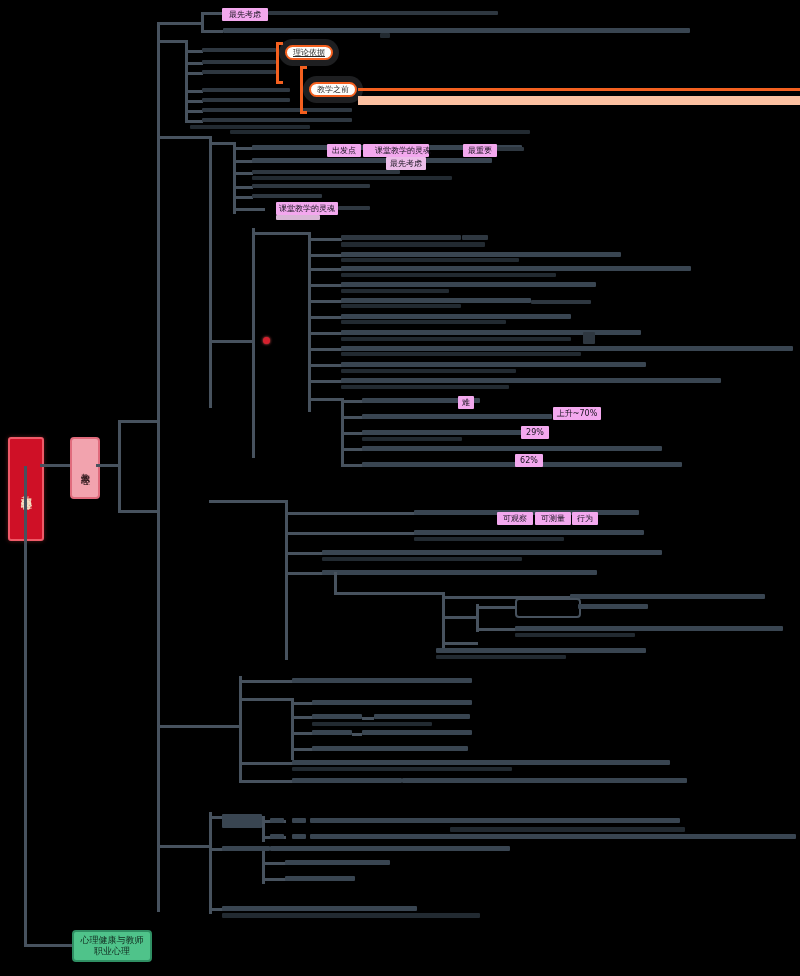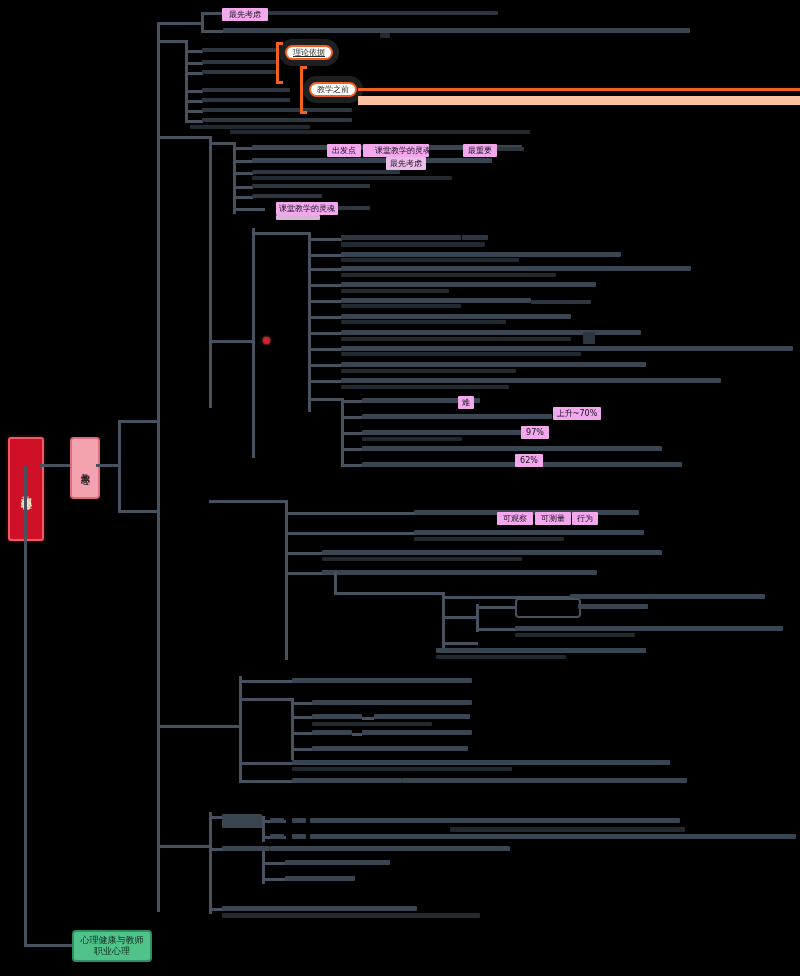--- a/index.html
+++ b/index.html
@@ -229,21 +229,21 @@
   <div class="ln h" style="left:341px;top:400px;width:22px;"></div>
   <div class="bar b2" style="left:362px;top:398px;width:118px;height:5px;"></div>
   <div class="hl" style="left:458px;top:396px;width:16px;">难</div>
 
   <div class="ln h" style="left:341px;top:416px;width:22px;"></div>
   <div class="bar b2" style="left:362px;top:414px;width:190px;height:5px;"></div>
   <div class="hl" style="left:553px;top:407px;width:48px;">上升~70%</div>
 
   <div class="ln h" style="left:341px;top:432px;width:22px;"></div>
   <div class="bar b2" style="left:362px;top:430px;width:160px;height:5px;"></div>
-  <div class="hl" style="left:521px;top:426px;width:28px;">97%</div>
+  <div class="hl" style="left:521px;top:426px;width:28px;">29%</div>
   <div class="bar b3" style="left:362px;top:437px;width:100px;height:4px;"></div>
 
   <div class="ln h" style="left:341px;top:448px;width:22px;"></div>
   <div class="bar b2" style="left:362px;top:446px;width:300px;height:5px;"></div>
 
   <div class="ln h" style="left:341px;top:464px;width:22px;"></div>
   <div class="bar b2" style="left:362px;top:462px;width:320px;height:5px;"></div>
   <div class="hl" style="left:515px;top:454px;width:28px;">62%</div>
 
   <div class="ln h" style="left:209px;top:500px;width:78px;"></div>

